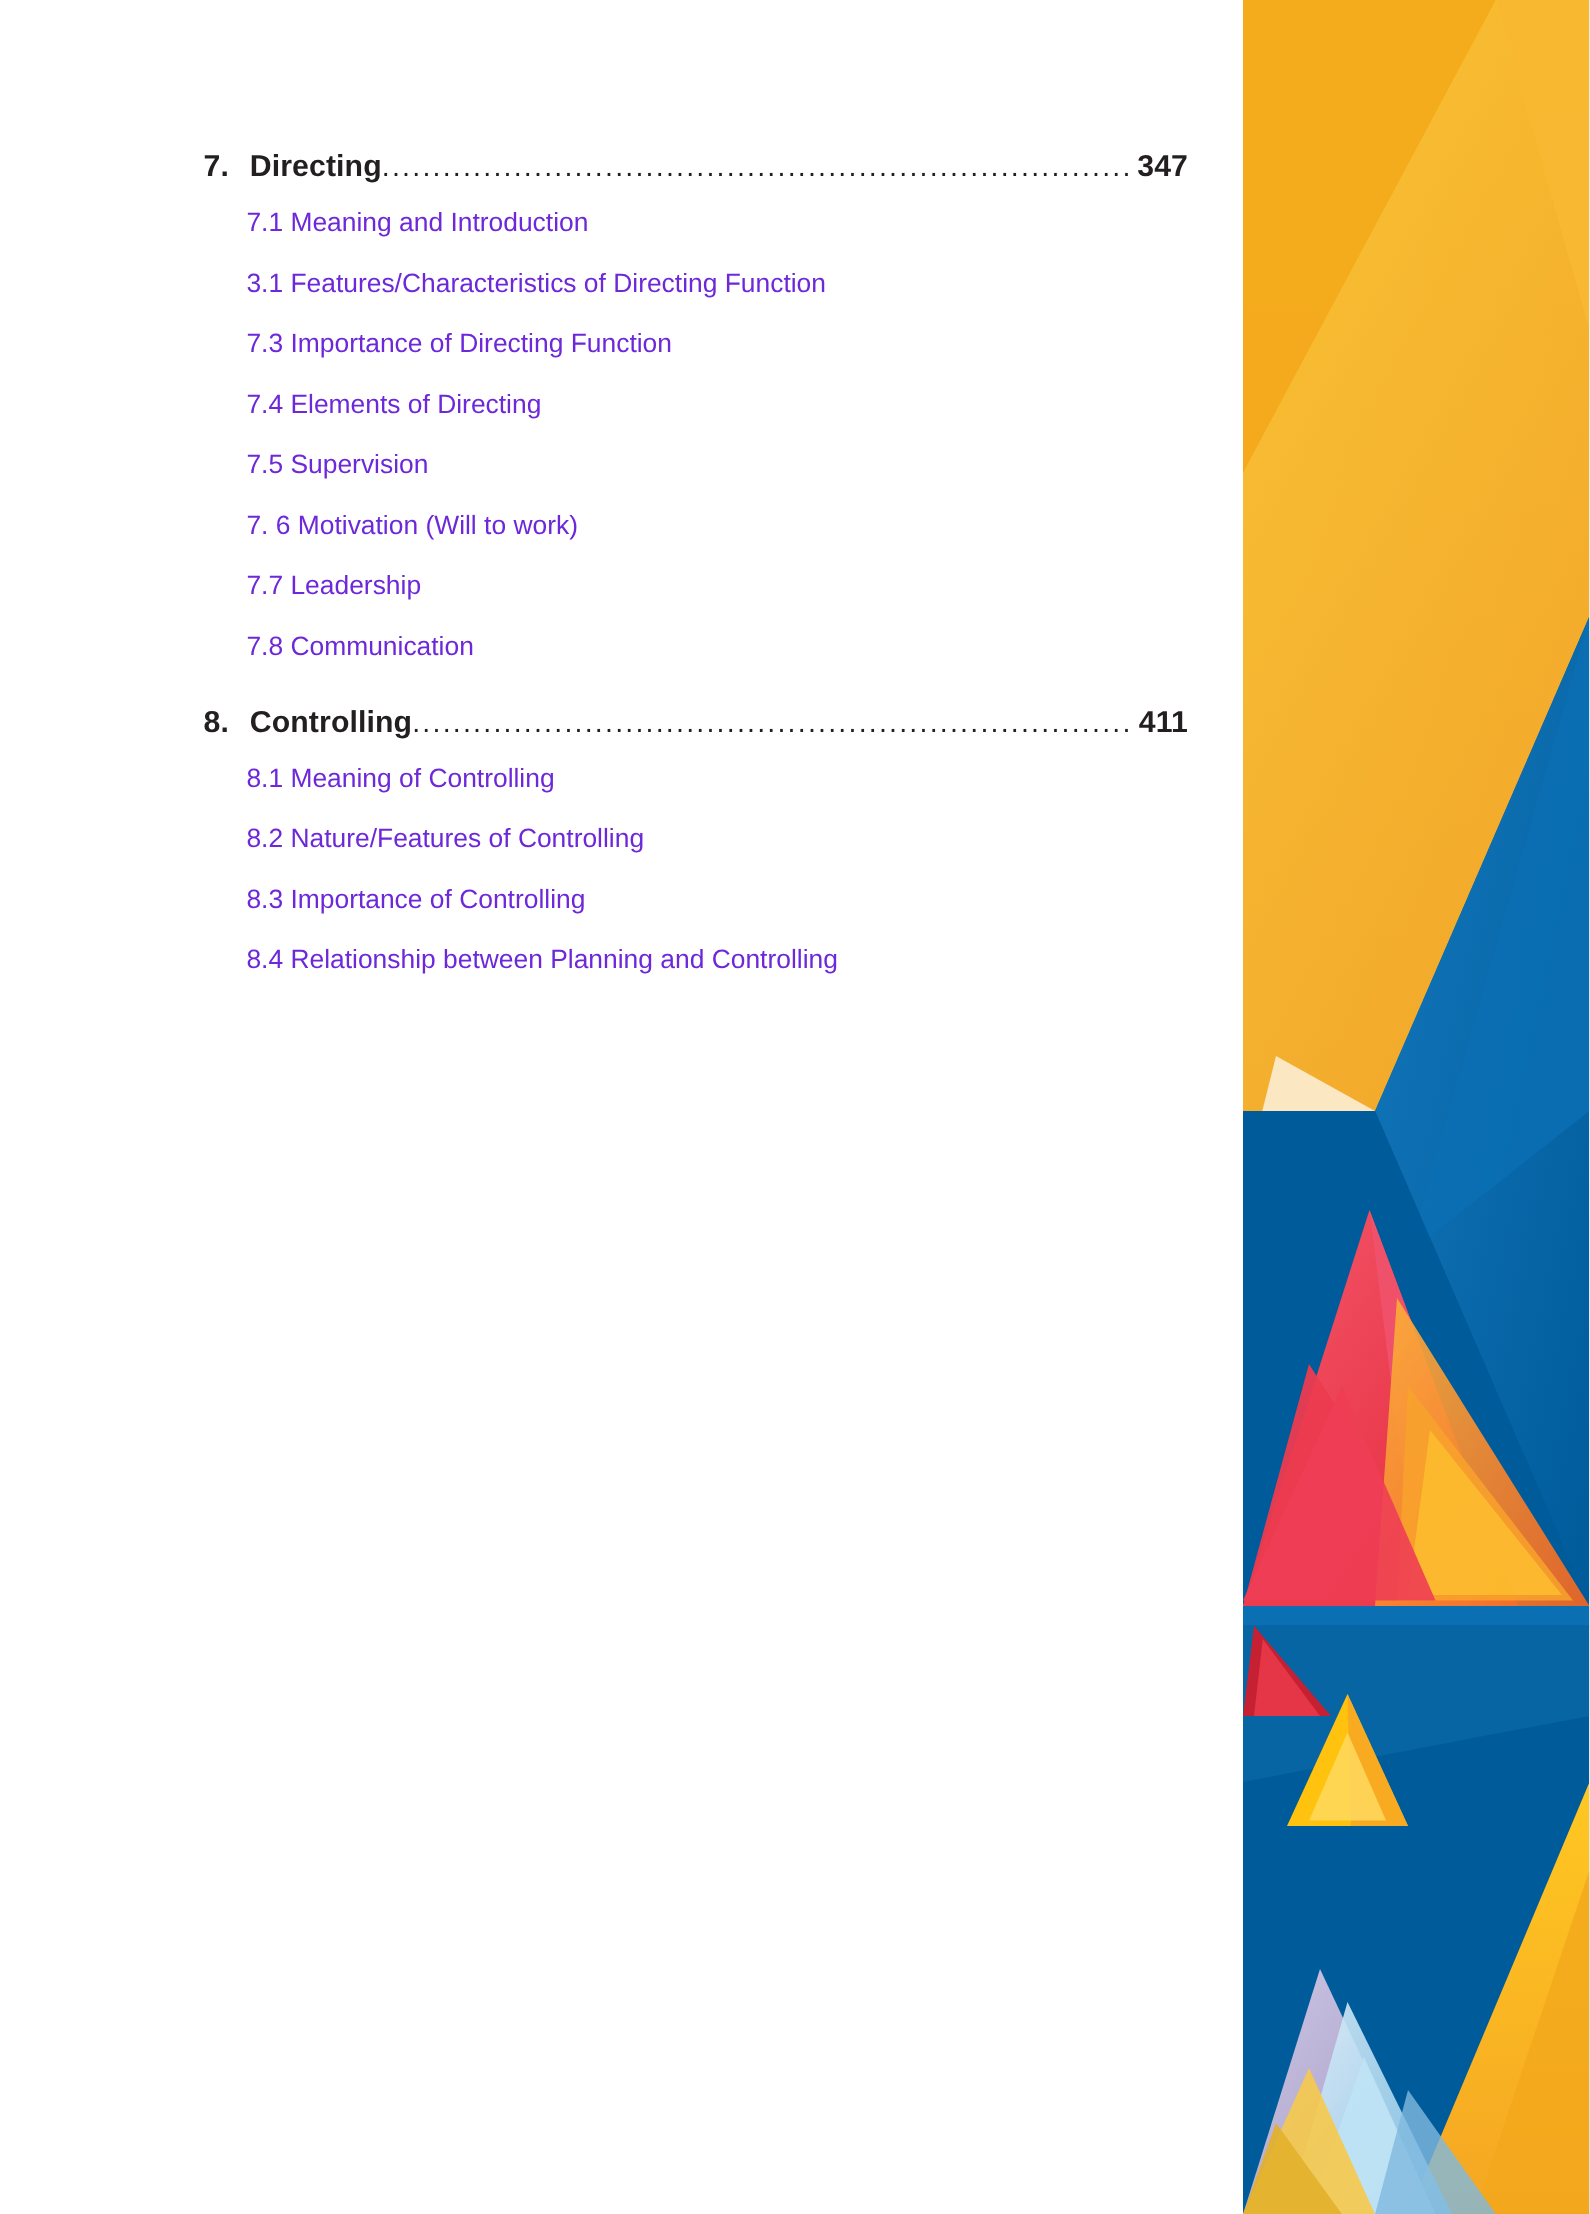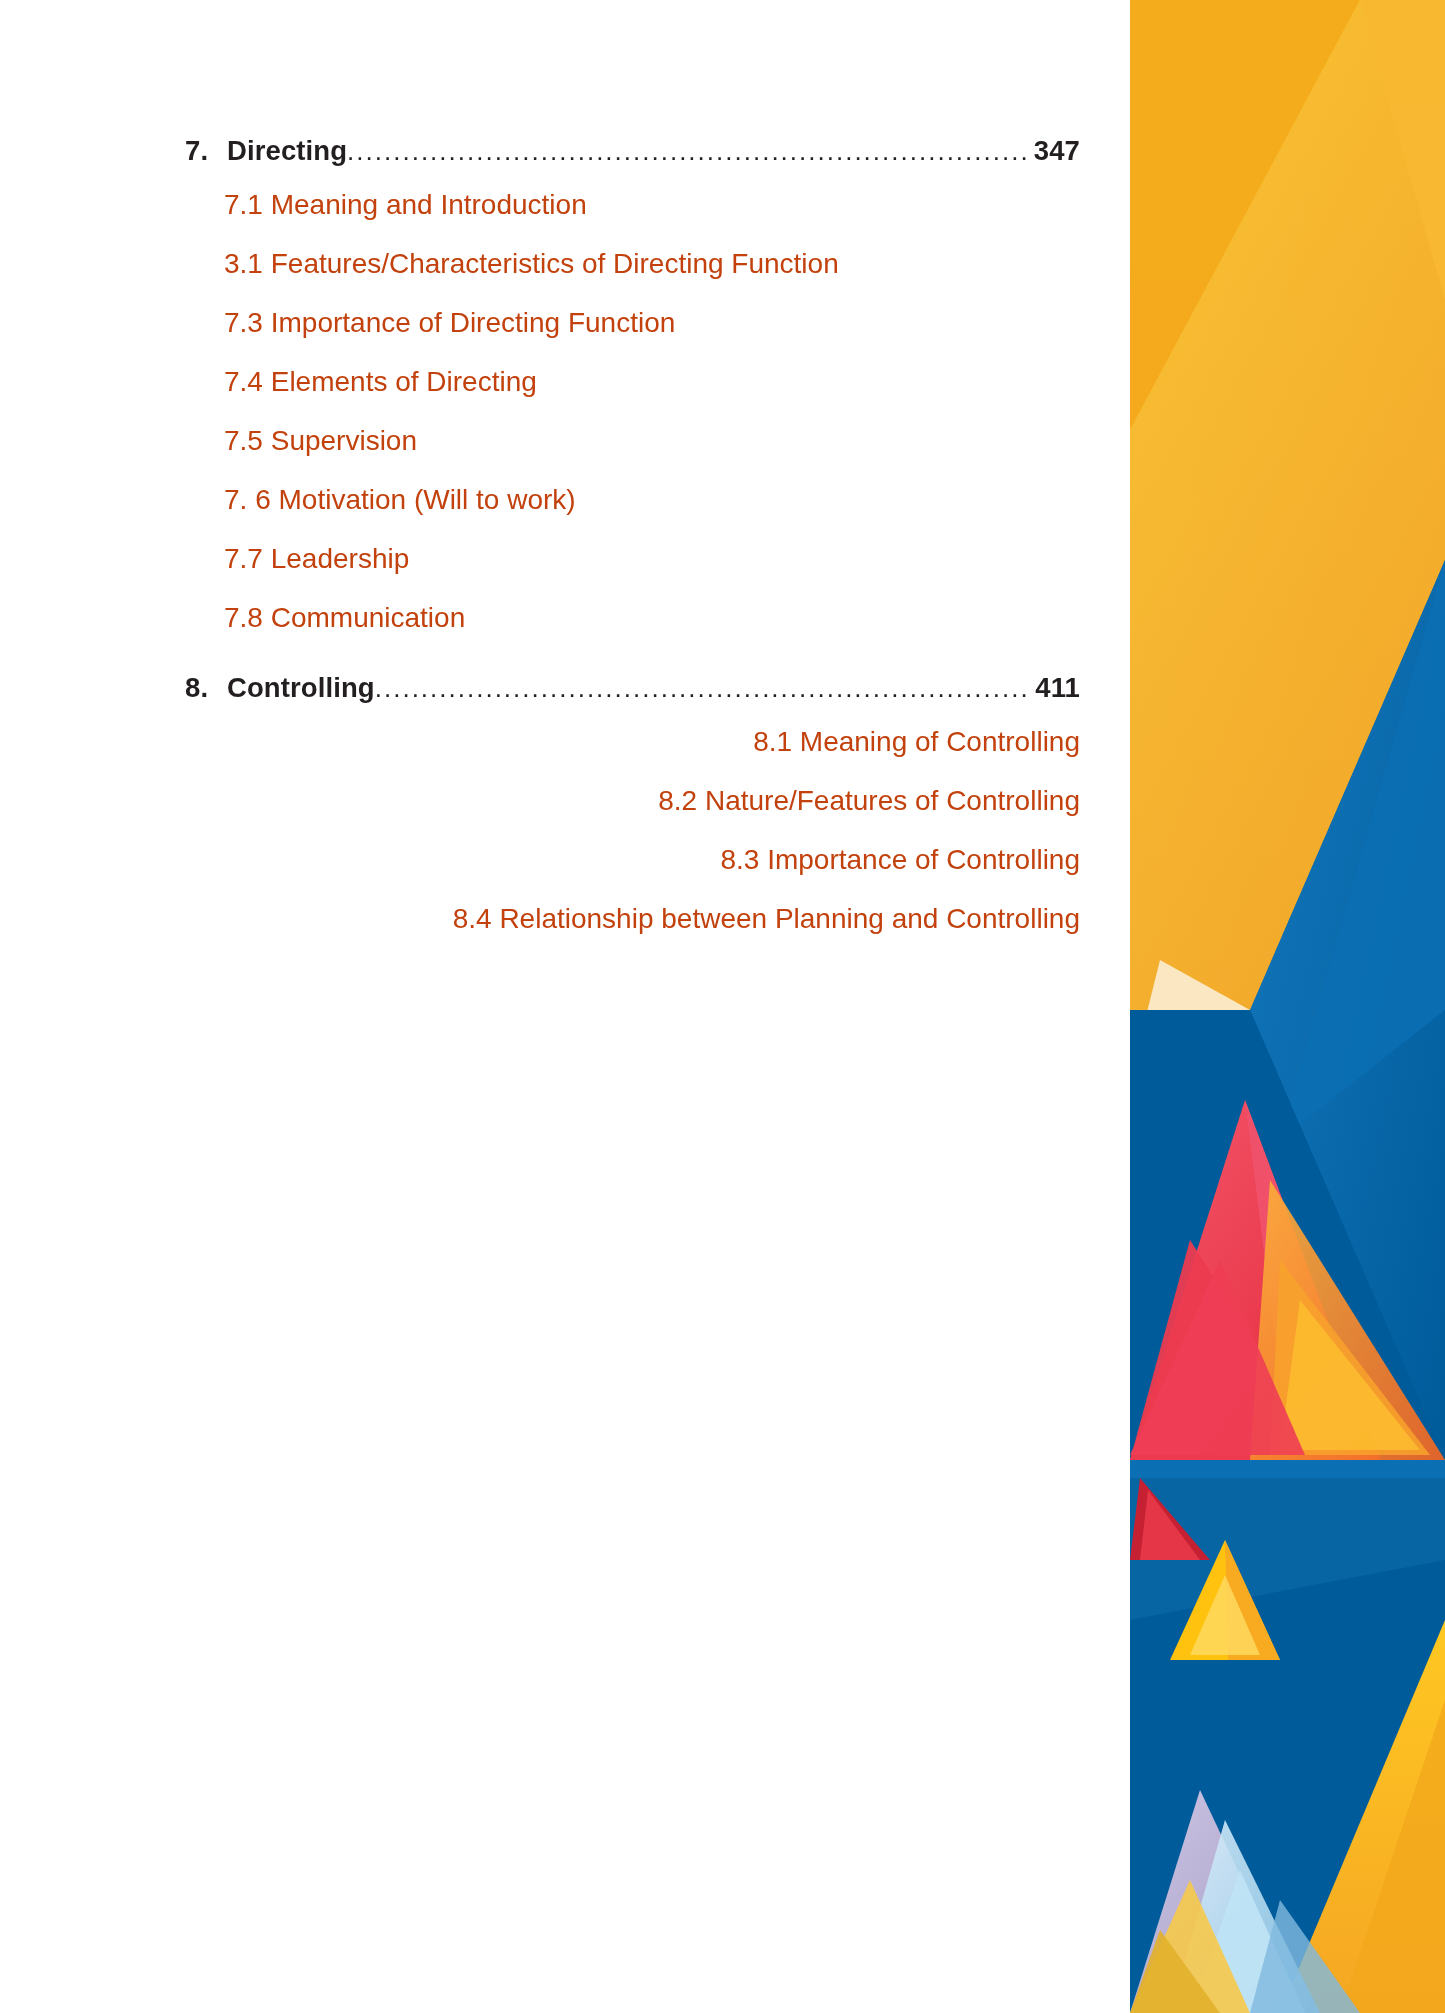--- a/index.html
+++ b/index.html
@@ -63,31 +63,30 @@
     flex: 0 0 auto;
     padding-left: 6px;
   }
 
   .sections {
     margin: 0 0 40px 0;
     padding: 0;
     list-style: none;
   }
   .sections li {
-    font-size: 28px;
+    font-size: 24px;
     font-weight: normal;
     line-height: 1;
     padding: 0 0 0 39px;
     margin-bottom: 31px;
-    color: #c2410c;
+    color: #6d28d9;
   }
 
   .chapter-block:last-child .sections {
     margin-bottom: 0;
-    text-align: right;
   }
 
   
   .art {
     position: absolute;
     right: 0;
     top: 0;
     width: 315px;
     height: 2013px;
     overflow: hidden;

